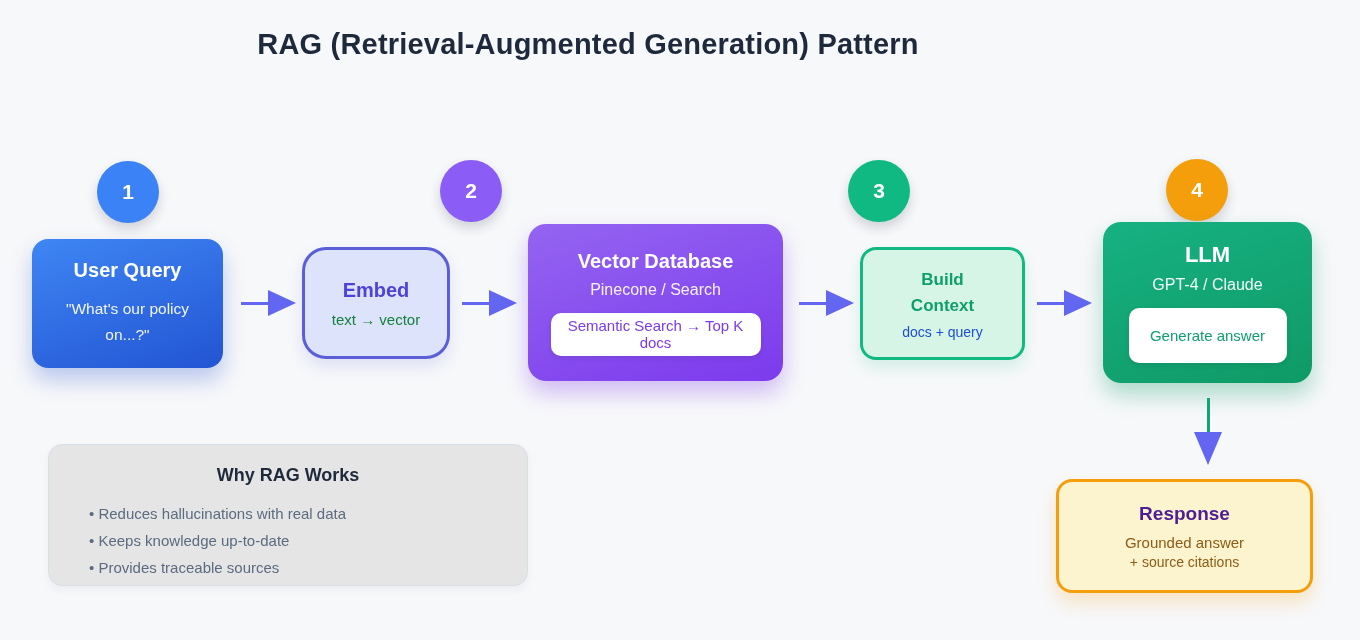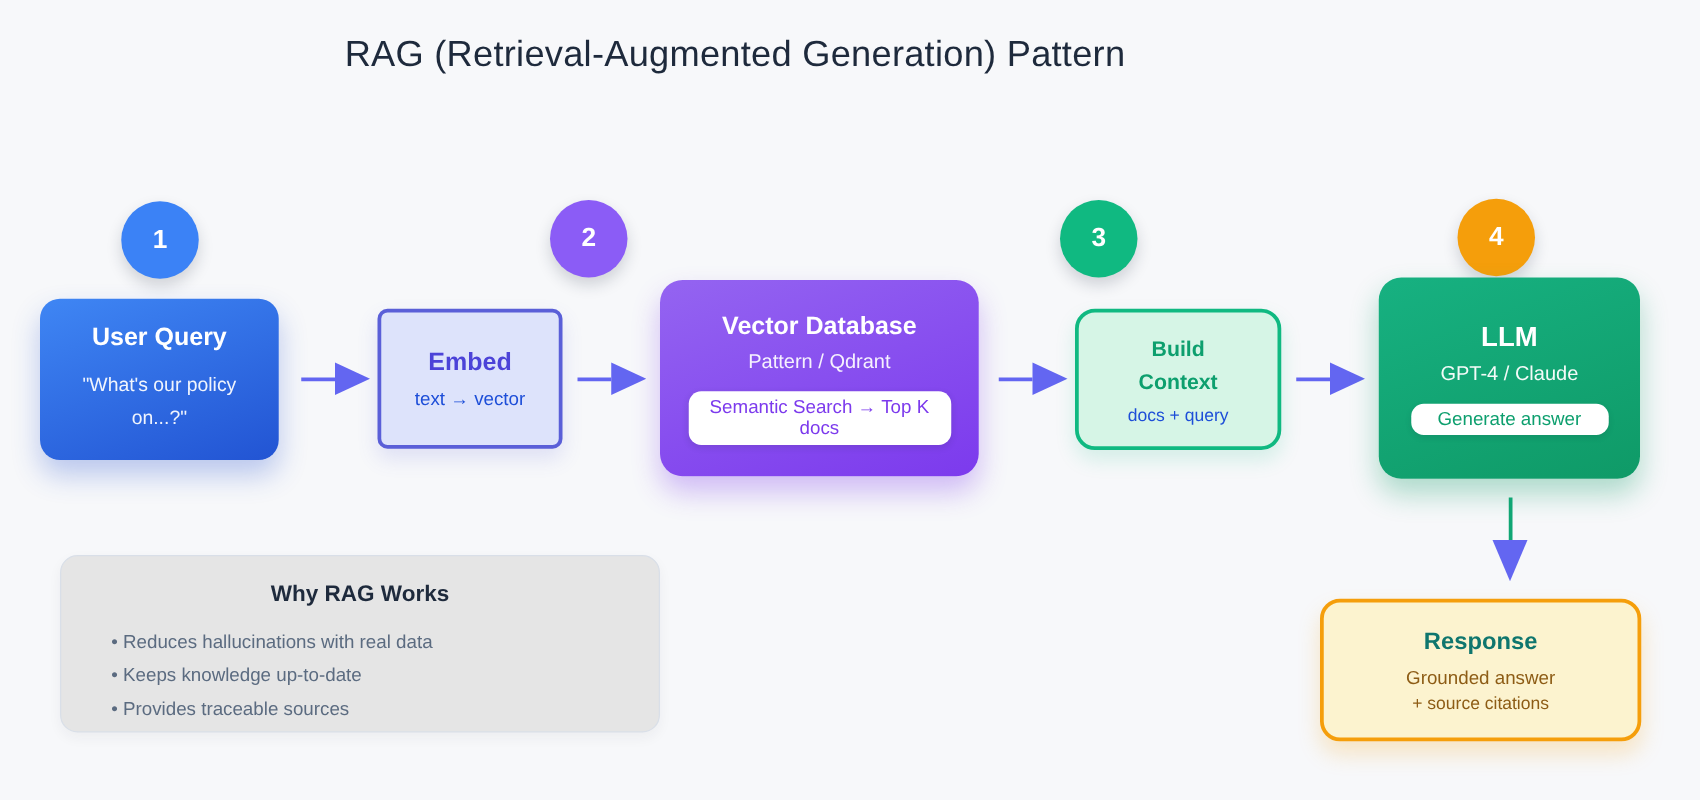--- a/index.html
+++ b/index.html
@@ -11,21 +11,21 @@
   html,body{width:1360px; height:640px;}
   body{
     font-family:"Liberation Sans","DejaVu Sans",sans-serif;
     background:var(--background);
     position:relative; overflow:hidden;
   }
   .stage{position:absolute; inset:0;}
 
   .page-title{
     position:absolute; left:0; top:28px; width:1176px;
-    text-align:center; font-size:29px; font-weight:normal; color:var(--title-text);
+    text-align:center; font-size:29px; font-weight:bold; color:var(--title-text);
     letter-spacing:.2px;
   }
 
   .step-circle{
     position:absolute; width:62px; height:62px; border-radius:50%;
     display:flex; align-items:center; justify-content:center;
     color:#fff; font-size:21px; font-weight:bold;
     box-shadow:0 6px 12px rgba(30,41,59,.18);
   }
   .c1{left:97px; top:161px; background:var(--step1-blue);}
@@ -41,43 +41,43 @@
   .node-user-query{
     left:32px; top:239px; width:191px; height:129px; border-radius:16px;
     background:linear-gradient(160deg,#3f86f4 0%,#2254d3 100%);
     box-shadow:0 12px 22px rgba(44,86,207,.30);
     color:#fff; gap:14px;
   }
   .node-user-query .node-title{font-size:20px; font-weight:bold;}
   .node-user-query .node-sub{font-size:15.5px; color:rgba(255,255,255,.93); line-height:1.65; padding:0 28px;}
 
   .node-embed{
-    left:302px; top:247px; width:148px; height:112px; border-radius:8px;
+    left:302px; top:247px; width:148px; height:112px; border-radius:24px;
     background:#dde3fb; border:3px solid #5a5fd8; gap:9px;
     box-shadow:0 8px 16px rgba(90,95,216,.15);
   }
   .node-embed .node-title{font-size:20px; font-weight:bold; color:#4c43d8;}
-  .node-embed .node-sub{font-size:15px; color:#1d4ed8;}
+  .node-embed .node-sub{font-size:15px; color:#15803d;}
 
   .node-vector-db{
     left:528px; top:224px; width:255px; height:157px; border-radius:18px;
     background:linear-gradient(160deg,#9464f1 0%,#7c3aed 100%);
     box-shadow:0 12px 22px rgba(124,58,237,.32);
     color:#fff; gap:8px; padding:14px 12px;
   }
   .node-vector-db .node-title{font-size:20px; font-weight:bold;}
   .node-vector-db .node-sub{font-size:16px; color:rgba(255,255,255,.92);}
 
   .pill{
     margin-top:6px; background:#fff; border-radius:10px;
     display:flex; align-items:center; justify-content:center;
     font-size:15px; box-shadow:0 2px 5px rgba(30,41,59,.12);
   }
   .node-vector-db .pill{width:210px; height:43px; color:var(--vector-purple);}
-  .node-llm .pill{width:158px; height:25px; color:var(--llm-green);}
+  .node-llm .pill{width:158px; height:55px; color:var(--llm-green);}
 
   .node-build-context{
     left:860px; top:247px; width:165px; height:113px; border-radius:16px;
     background:#d6f5e6; border:3px solid var(--step3-green); gap:6px;
     box-shadow:0 8px 16px rgba(16,185,129,.15);
   }
   .node-build-context .node-title{
     font-size:17px; font-weight:bold; color:#0d9f6e; line-height:1.5; max-width:88px;
   }
   .node-build-context .node-sub{font-size:14px; color:#1d4ed8;}
@@ -89,21 +89,21 @@
     color:#fff; gap:8px; padding:12px 0;
   }
   .node-llm .node-title{font-size:22px; font-weight:bold;}
   .node-llm .node-sub{font-size:16px; color:rgba(255,255,255,.95);}
 
   .node-response{
     left:1056px; top:479px; width:257px; height:114px; border-radius:16px;
     background:#fcf3cf; border:3px solid var(--step4-orange); gap:3px;
     box-shadow:0 10px 18px rgba(245,158,11,.22);
   }
-  .node-response .node-title{font-size:19px; font-weight:bold; color:#0f766e; margin-bottom:6px;}
+  .node-response .node-title{font-size:19px; font-weight:bold; color:#4c1d95; margin-bottom:6px;}
   .node-response .node-sub{font-size:15px; color:#8d5c15;}
   .node-response .node-sub2{font-size:14px; color:#8d5c15;}
 
   .info-panel{
     position:absolute; left:48px; top:444px; width:480px; height:142px;
     background:#e5e5e5; border:1.5px solid #d9dfe8; border-radius:14px;
     box-shadow:0 4px 10px rgba(30,41,59,.05);
     padding:20px 40px 0 40px;
   }
   .info-title{text-align:center; font-size:18px; font-weight:bold; color:var(--title-text); margin-bottom:14px;}
@@ -158,21 +158,21 @@
     <div class="node-sub">text → vector</div>
   </div>
 
   <div class="h-arrow a2">
     <div class="tail"></div>
       <div class="head"></div>
   </div>
 
   <div class="node node-vector-db">
     <div class="node-title">Vector Database</div>
-    <div class="node-sub">Pattern / Qdrant</div>
+    <div class="node-sub">Pinecone / Search</div>
     <div class="pill">Semantic Search → Top K docs</div>
   </div>
 
   <div class="h-arrow a3">
     <div class="tail"></div>
       <div class="head"></div>
   </div>
 
   <div class="node node-build-context">
     <div class="node-title">Build Context</div>

